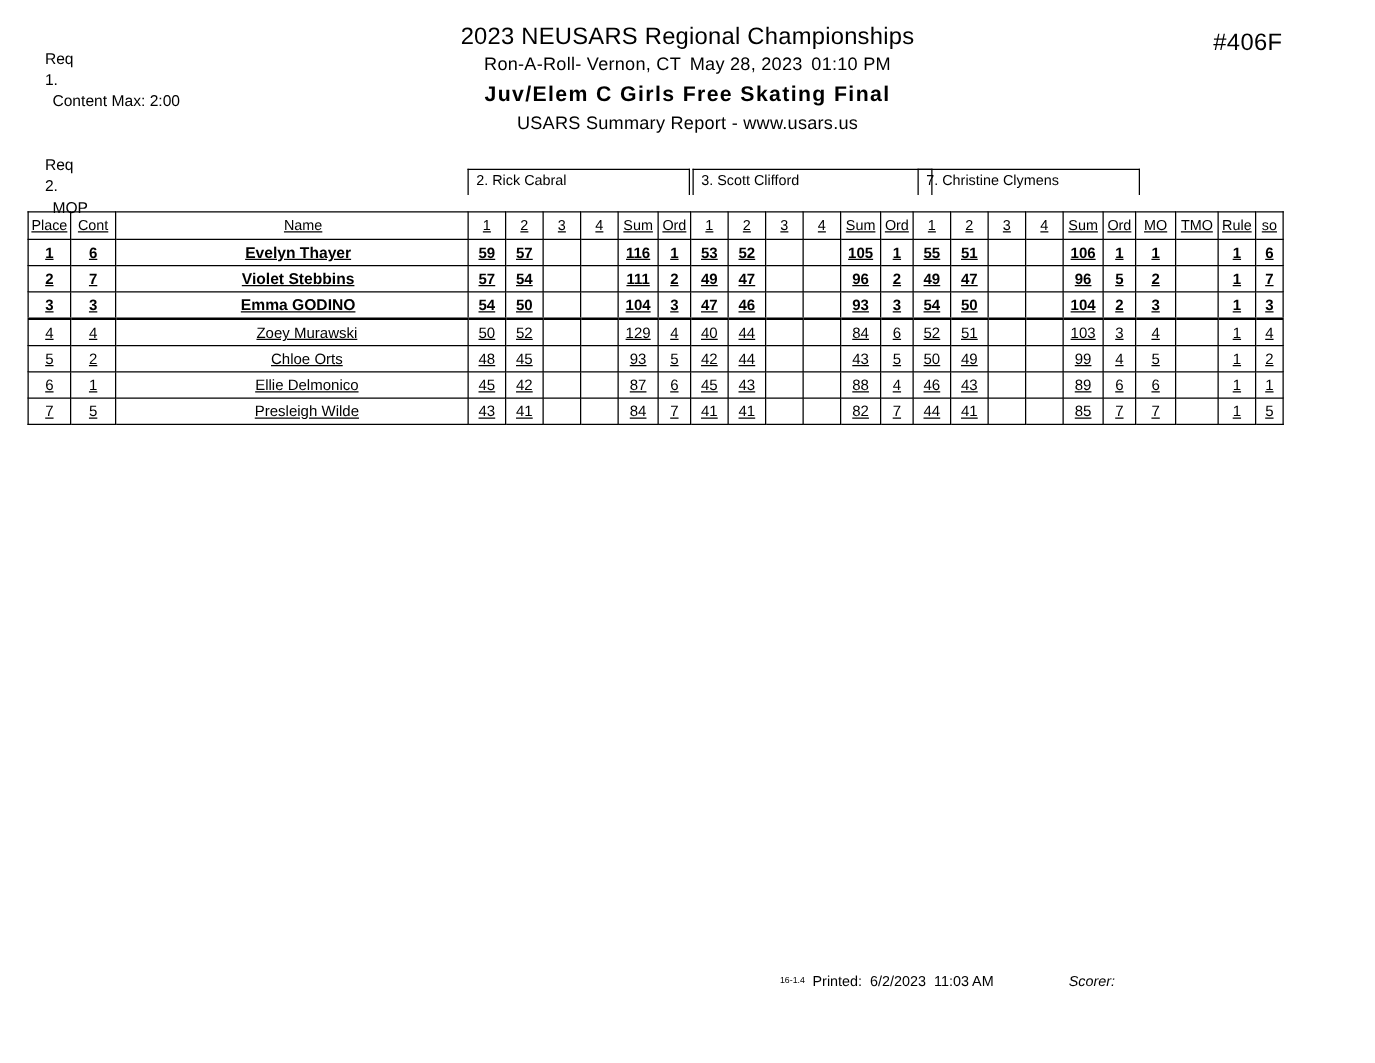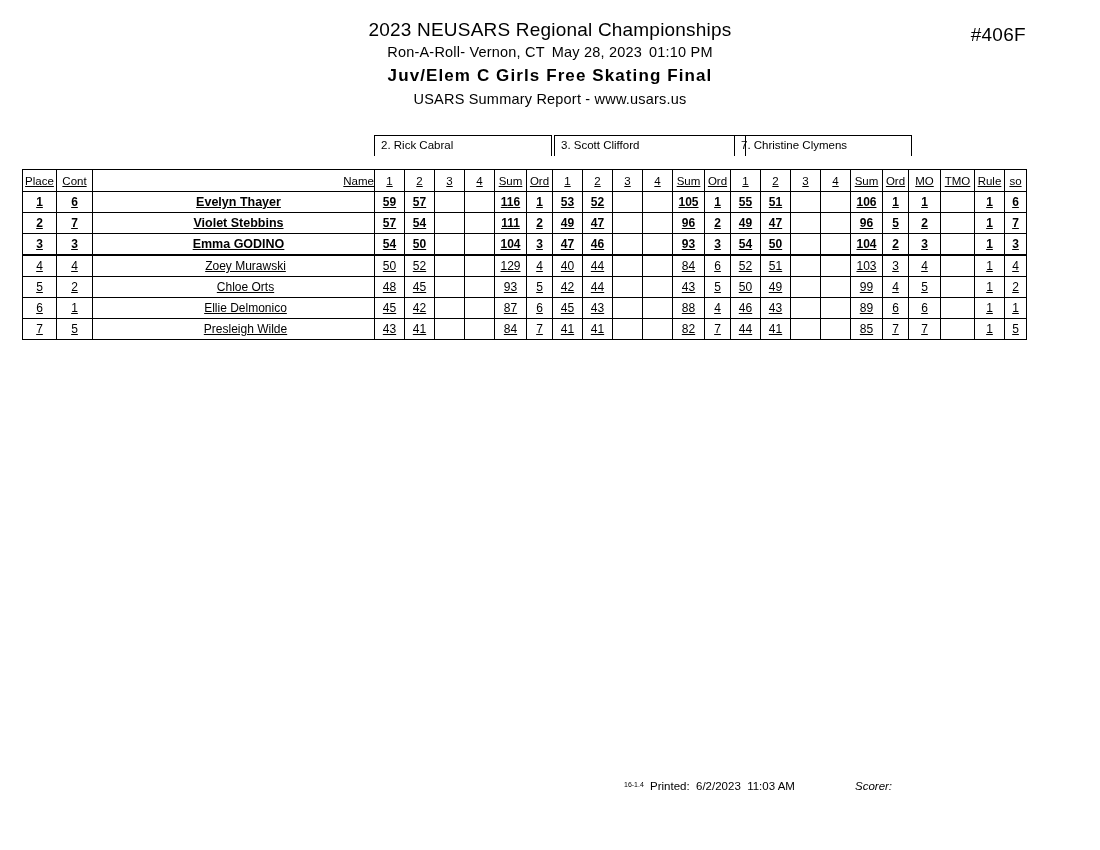--- a/index.html
+++ b/index.html
@@ -117,21 +117,21 @@
     white-space: nowrap;
   }
   table.results thead td {
     height: 21px;
     font-size: 11.5px;
   }
   td.name-col {
     text-align: left;
     padding-left: 6px;
   }
-  thead td.name-col { padding-left: 18px; text-align: right; }
+  thead td.name-col { padding-left: 18px; }
 
   tr.top3 td { font-weight: bold; }
   tr.top3 td.name-col { font-size: 12.5px; padding-left: 10px; }
   tr.rest td.name-col { padding-left: 24px; }
   tr.row-3 td { border-bottom: 2px solid #000; }
 
   td.ord-col { font-weight: bold; }
   td.sum-col { }
 
   
@@ -161,20 +161,30 @@
     position: absolute;
     left: 855px;
     top: 0;
     font-style: italic;
   }
 </style>
 </head>
 <body>
 
 <div class="req-block">
+  <div class="req-line">
+    <span class="req-label">Req</span>
+    <span class="req-num">1.</span>
+    <span class="req-text">Content Max: 2:00</span>
+  </div>
+  <div class="req-line">
+    <span class="req-label">Req</span>
+    <span class="req-num">2.</span>
+    <span class="req-text">MOP</span>
+  </div>
 </div>
 
 <div class="doc-header">
   <div class="title-1">2023 NEUSARS Regional Championships</div>
   <div class="title-2">
     <span>Ron-A-Roll- Vernon, CT</span><span class="sp"></span><span>May 28, 2023</span><span class="sp"></span><span>01:10 PM</span>
   </div>
   <div class="title-3">Juv/Elem C Girls Free Skating Final</div>
   <div class="title-4">USARS Summary Report - www.usars.us</div>
 </div>

